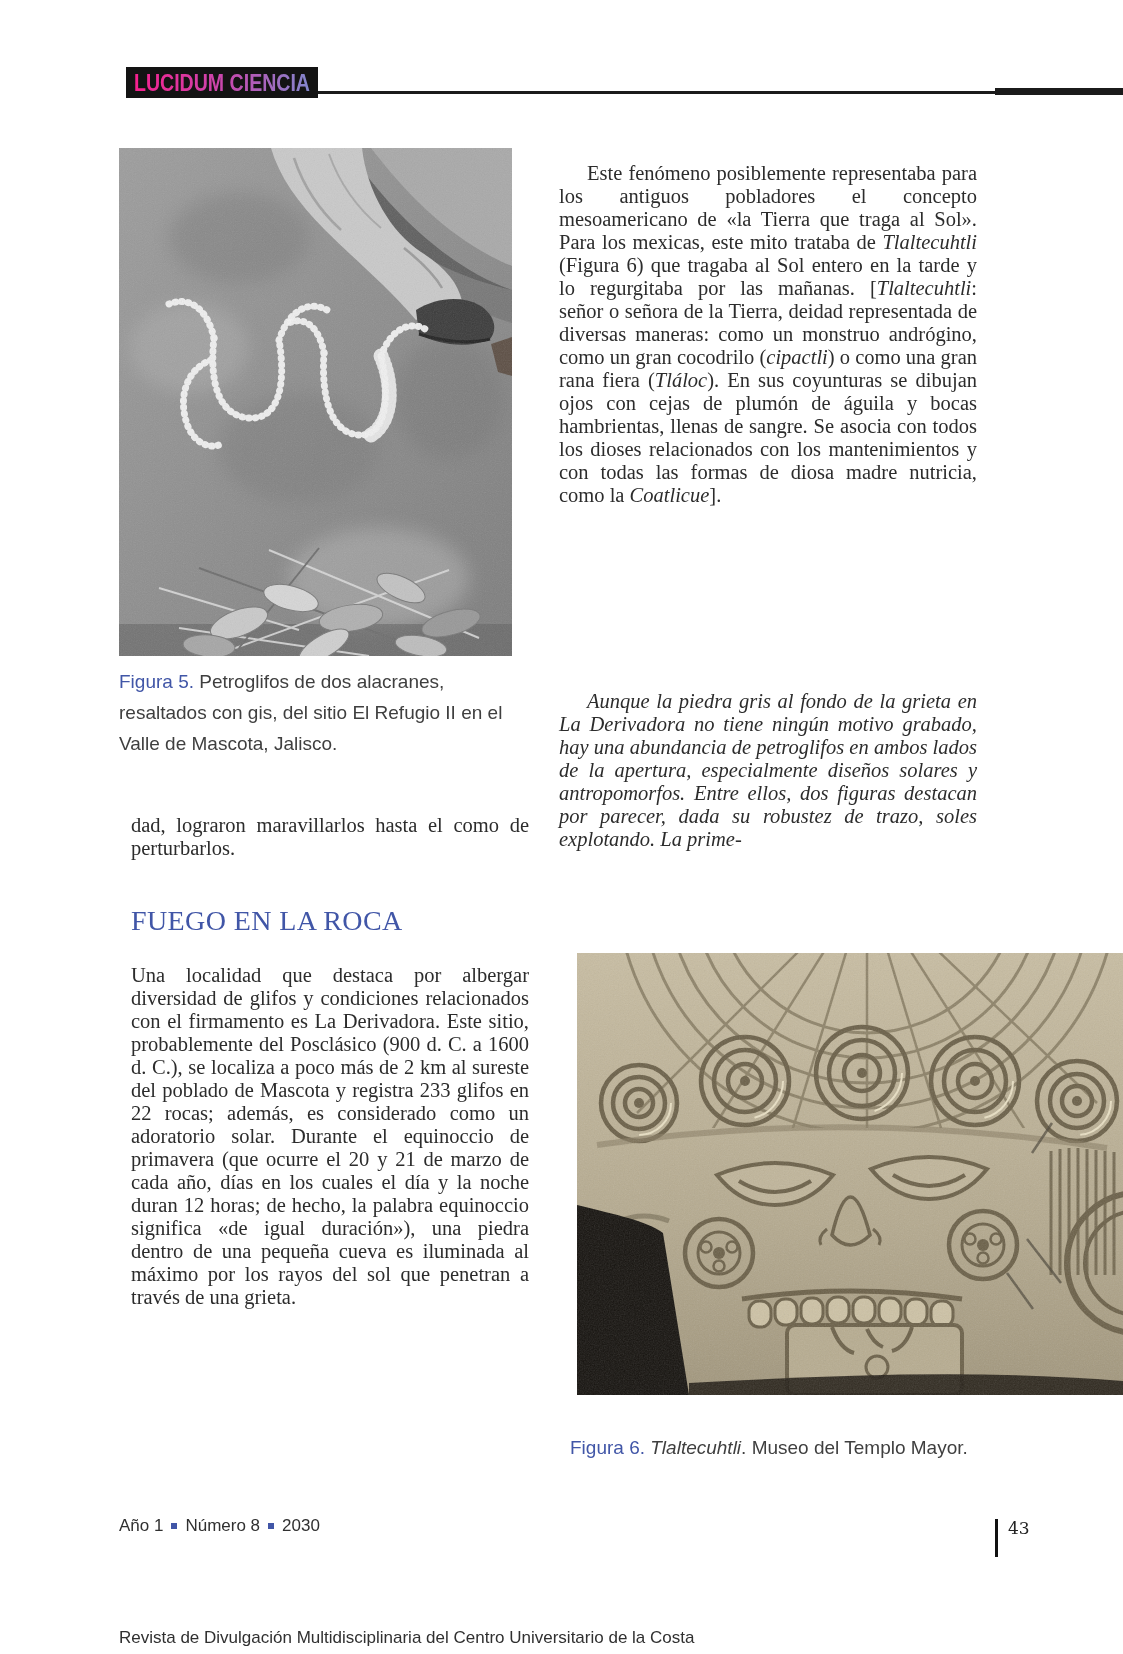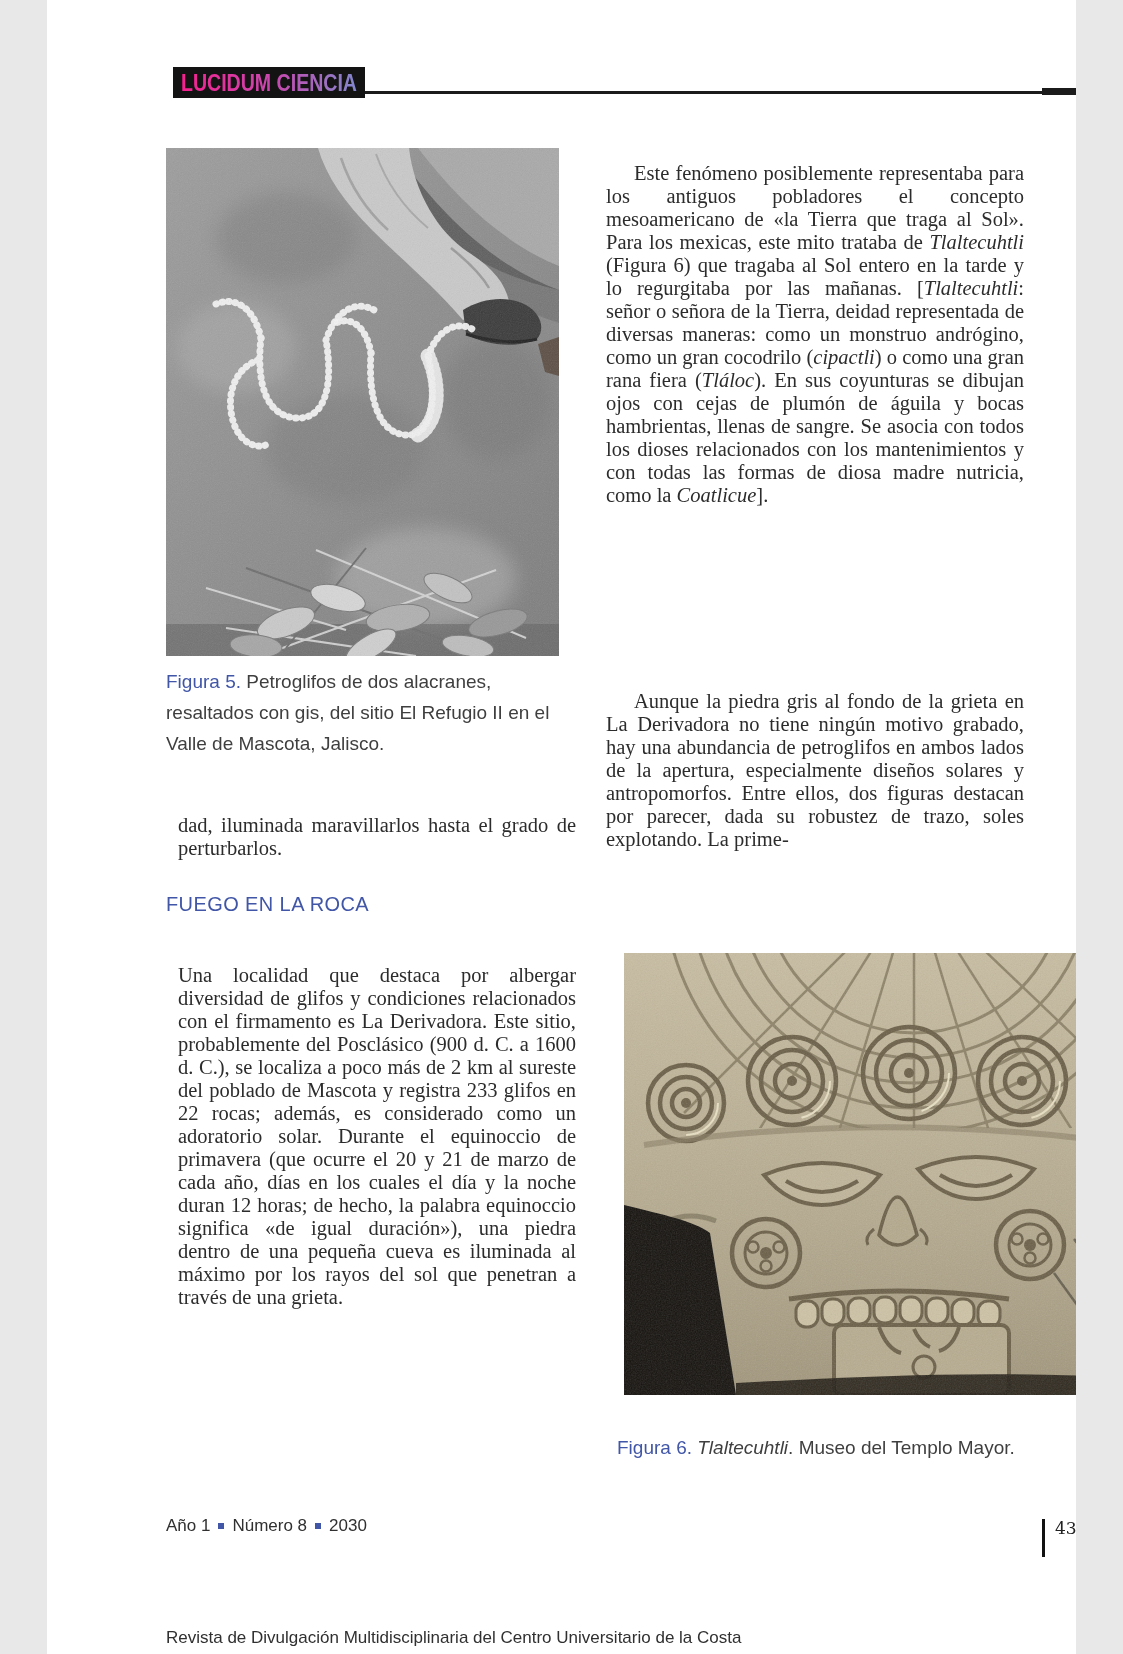--- a/index.html
+++ b/index.html
@@ -1,38 +1,38 @@
 <!DOCTYPE html>
 <html lang="es" style="--accent: #4156a7;"><head>
 <meta charset="utf-8">
 <style>
   html,body{margin:0;padding:0;background:#e8e8e8;}
   .page{
-    position:relative;width:1029px;height:1654px;background:#ffffff;
+    position:relative;width:1123px;height:1654px;background:#ffffff;
     margin:0 auto;overflow:hidden;
     font-family:"Liberation Serif",serif;color:#2c2c2c;
   }
   
   .logo-svg{position:absolute;left:126px;top:67px;}
   .rule-thin{position:absolute;left:318px;top:91px;width:677px;height:3px;background:#1b1b1b;}
   .rule-thick{position:absolute;left:995px;top:88px;width:128px;height:7px;background:#1b1b1b;}
   
   .serif-par{
     position:absolute;width:398px;
     font-size:20.5px;line-height:23px;text-align:justify;color:#2c2c2c;
     margin:12px;hyphens:auto;
   }
   .col-right .serif-par{width:418px;}
   .indent{text-indent:28px;}
   .it{font-style:italic;}
   .accent{color:var(--accent,#4156a7);}
   h2.section-heading{
-    position:absolute;left:119px;top:893px;margin:0;
-    font-family:Liberation Sans, sans-serif;font-weight:400;
-    font-size:20px;letter-spacing:.4px;color:var(--accent,#4156a7);
+    position:absolute;left:119px;top:893px;margin:12px;
+    font-family:Liberation Serif, serif;font-weight:400;
+    font-size:28px;letter-spacing:.4px;color:var(--accent,#4156a7);
   }
   .figure{position:absolute;margin:0;padding:0;line-height:0;}
   .fig5{left:119px;top:148px;width:393px;height:508px;}
   .fig6{left:577px;top:953px;width:546px;height:442px;}
   .caption{
     position:absolute;margin:0;
     font-family:"Liberation Sans",sans-serif;font-size:19px;line-height:31px;
     color:#3f3f3f;text-align:left;
   }
   .cap5{left:119px;top:666px;width:404px;}
@@ -134,29 +134,29 @@
           <ellipse cx="205" cy="118" rx="28" ry="11" fill="#cfcfcf" transform="rotate(-30 205 118)"></ellipse>
           <ellipse cx="302" cy="118" rx="26" ry="10" fill="#bdbdbd" transform="rotate(10 302 118)"></ellipse>
         </g>
       </g>
       <rect width="393" height="508" filter="url(#grain5)" opacity=".16"></rect>
     </svg>
   </figure>
 
   <figcaption class="caption cap5"><span class="accent">Figura 5. </span><span>Petroglifos de dos alacranes, resaltados con gis, del sitio El Refugio II en el Valle de Mascota, Jalisco.</span></figcaption>
 
-  <p class="serif-par" style="left:119px;top:802px;">dad, iluminada maravillarlos hasta el grado de perturbarlos.</p>
+  <p class="serif-par" style="left:119px;top:802px;">dad, lograron maravillarlos hasta el como de perturbarlos.</p>
 
   <h2 class="section-heading">FUEGO EN LA ROCA</h2>
 
   <p class="serif-par" style="left:119px;top:952px;">Una localidad que destaca por albergar diversidad de glifos y condiciones relacionados con el firmamento es La Derivadora. Este sitio, probablemente del Posclásico (900 d. C. a 1600 d. C.), se localiza a poco más de 2 km al sureste del poblado de Mascota y registra 233 glifos en 22 rocas; además, es considerado como un adoratorio solar. Durante el equinoccio de primavera (que ocurre el 20 y 21 de marzo de cada año, días en los cuales el día y la noche duran 12 horas; de hecho, la palabra equinoccio significa «de igual duración»), una piedra dentro de una pequeña cueva es iluminada al máximo por los rayos del sol que penetran a través de una grieta.</p>
 
   <div class="col-right">
     <p class="serif-par indent" style="left:547px;top:150px;"><span>Este fenómeno posiblemente representaba para los antiguos pobladores el concepto mesoamericano de «la Tierra que traga al Sol». Para los mexicas, este mito trataba de </span><span class="it">Tlaltecuhtli</span><span> (Figura 6) que tragaba al Sol entero en la tarde y lo regurgitaba por las mañanas. [</span><span class="it">Tlaltecuhtli</span><span>: señor o señora de la Tierra, deidad representada de diversas maneras: como un monstruo andrógino, como un gran cocodrilo (</span><span class="it">cipactli</span><span>) o como una gran rana fiera (</span><span class="it">Tláloc</span><span>). En sus coyunturas se dibujan ojos con cejas de plumón de águila y bocas hambrientas, llenas de sangre. Se asocia con todos los dioses relacionados con los mantenimientos y con todas las formas de diosa madre nutricia, como la </span><span class="it">Coatlicue</span><span>].</span></p>
-    <p class="serif-par indent" style="left:547px;top:678px;">Aunque la piedra gris al fondo de la grieta en La Derivadora no tiene ningún motivo grabado, hay una abundancia de petroglifos en ambos lados de la apertura, especialmente diseños solares y antropomorfos. Entre ellos, dos figuras destacan por parecer, dada su robustez de trazo, soles explotando. La prime-</p>
+    <p class="serif-par indent" style="left:547px;top:678px;font-style:italic;">Aunque la piedra gris al fondo de la grieta en La Derivadora no tiene ningún motivo grabado, hay una abundancia de petroglifos en ambos lados de la apertura, especialmente diseños solares y antropomorfos. Entre ellos, dos figuras destacan por parecer, dada su robustez de trazo, soles explotando. La prime-</p>
   </div>
 
   <figure class="figure fig6">
     <svg width="546" height="442" viewBox="0 0 546 442" preserveAspectRatio="none" role="img">
       <defs>
         <linearGradient id="stone6" x1="0" y1="0" x2="0" y2="1">
           <stop offset="0" stop-color="#c8bda2"></stop>
             <stop offset=".6" stop-color="#b5aa8f"></stop>
           <stop offset="1" stop-color="#a1967c"></stop>
         </linearGradient>

